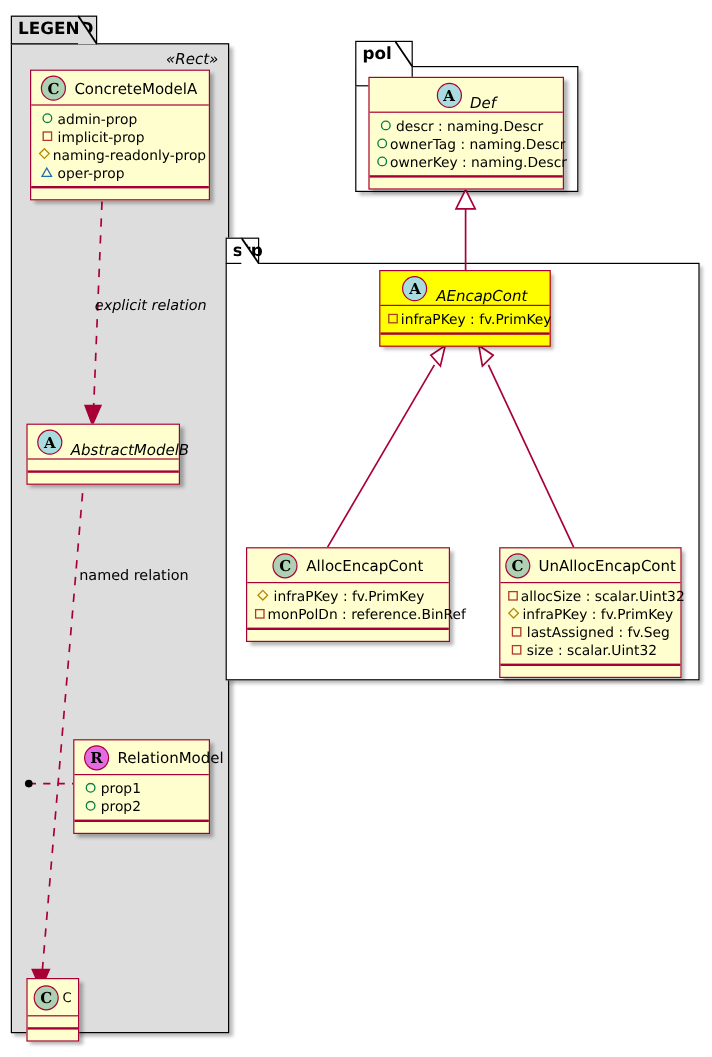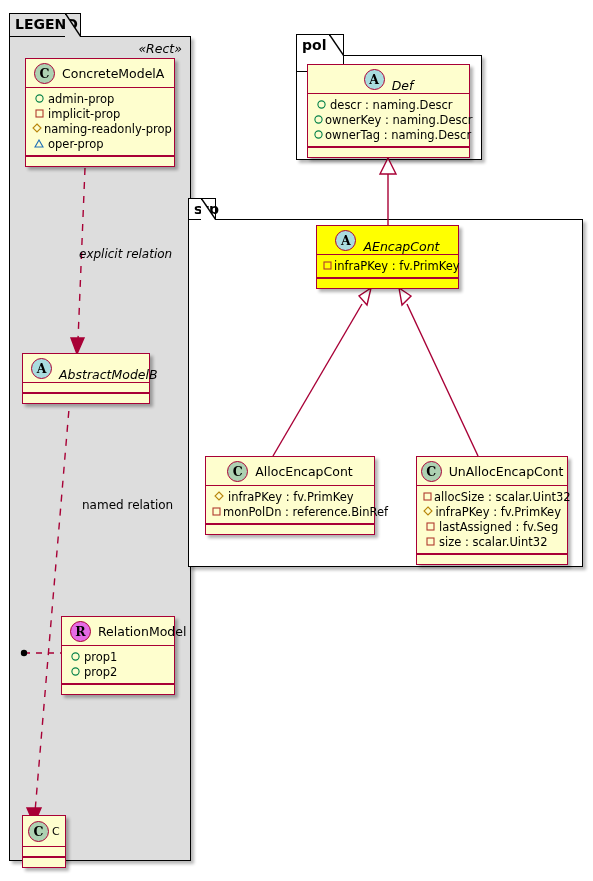--- a/index.html
+++ b/index.html
@@ -142,21 +142,21 @@
     <div class="hdr">
       <span class="badge a">A</span>
       <span class="cname it">AbstractModelB</span>
     </div>
     <div class="sep"></div>
     <div class="foot"></div>
     <div class="sep"></div>
     <div class="foot"></div>
   </div>
 
-  <div class="lbl" style="left:66px;top:498px;margin-left:16px;">named relation</div>
+  <div class="lbl" style="left:66px;top:472px;">named relation</div>
 
   <div class="cls" style="left:61px;top:616px;width:114px;">
     <div class="hdr">
       <span class="badge r">R</span>
       <span class="cname">RelationModel</span>
     </div>
     <div class="sep"></div>
     <div class="attrs">
       <div class="row">
         <span class="gl">
@@ -204,29 +204,29 @@
             </svg>
         </span>
         <span>descr : naming.Descr</span>
       </div>
       <div class="row">
         <span class="gl">
           <svg width="9" height="9" viewBox="0 0 9 9">
               <circle cx="4.5" cy="4.5" r="3.6" fill="none" stroke="#038048" stroke-width="1.1"></circle>
             </svg>
         </span>
+        <span>ownerTag : naming.Descr</span>
+      </div>
+      <div class="row">
+        <span class="gl">
+          <svg width="9" height="9" viewBox="0 0 9 9">
+              <circle cx="4.5" cy="4.5" r="3.6" fill="none" stroke="#038048" stroke-width="1.1"></circle>
+            </svg>
+        </span>
         <span>ownerKey : naming.Descr</span>
-      </div>
-      <div class="row">
-        <span class="gl">
-          <svg width="9" height="9" viewBox="0 0 9 9">
-              <circle cx="4.5" cy="4.5" r="3.6" fill="none" stroke="#038048" stroke-width="1.1"></circle>
-            </svg>
-        </span>
-        <span>ownerTag : naming.Descr</span>
       </div>
     </div>
     <div class="sep"></div>
     <div class="foot"></div>
   </div>
 
   <div class="cls hl" style="left:316px;top:225px;width:143px;">
     <div class="hdr" style="justify-content:center;padding-left:0;">
       <span class="badge a">A</span>
       <span class="cname it">AEncapCont</span>

